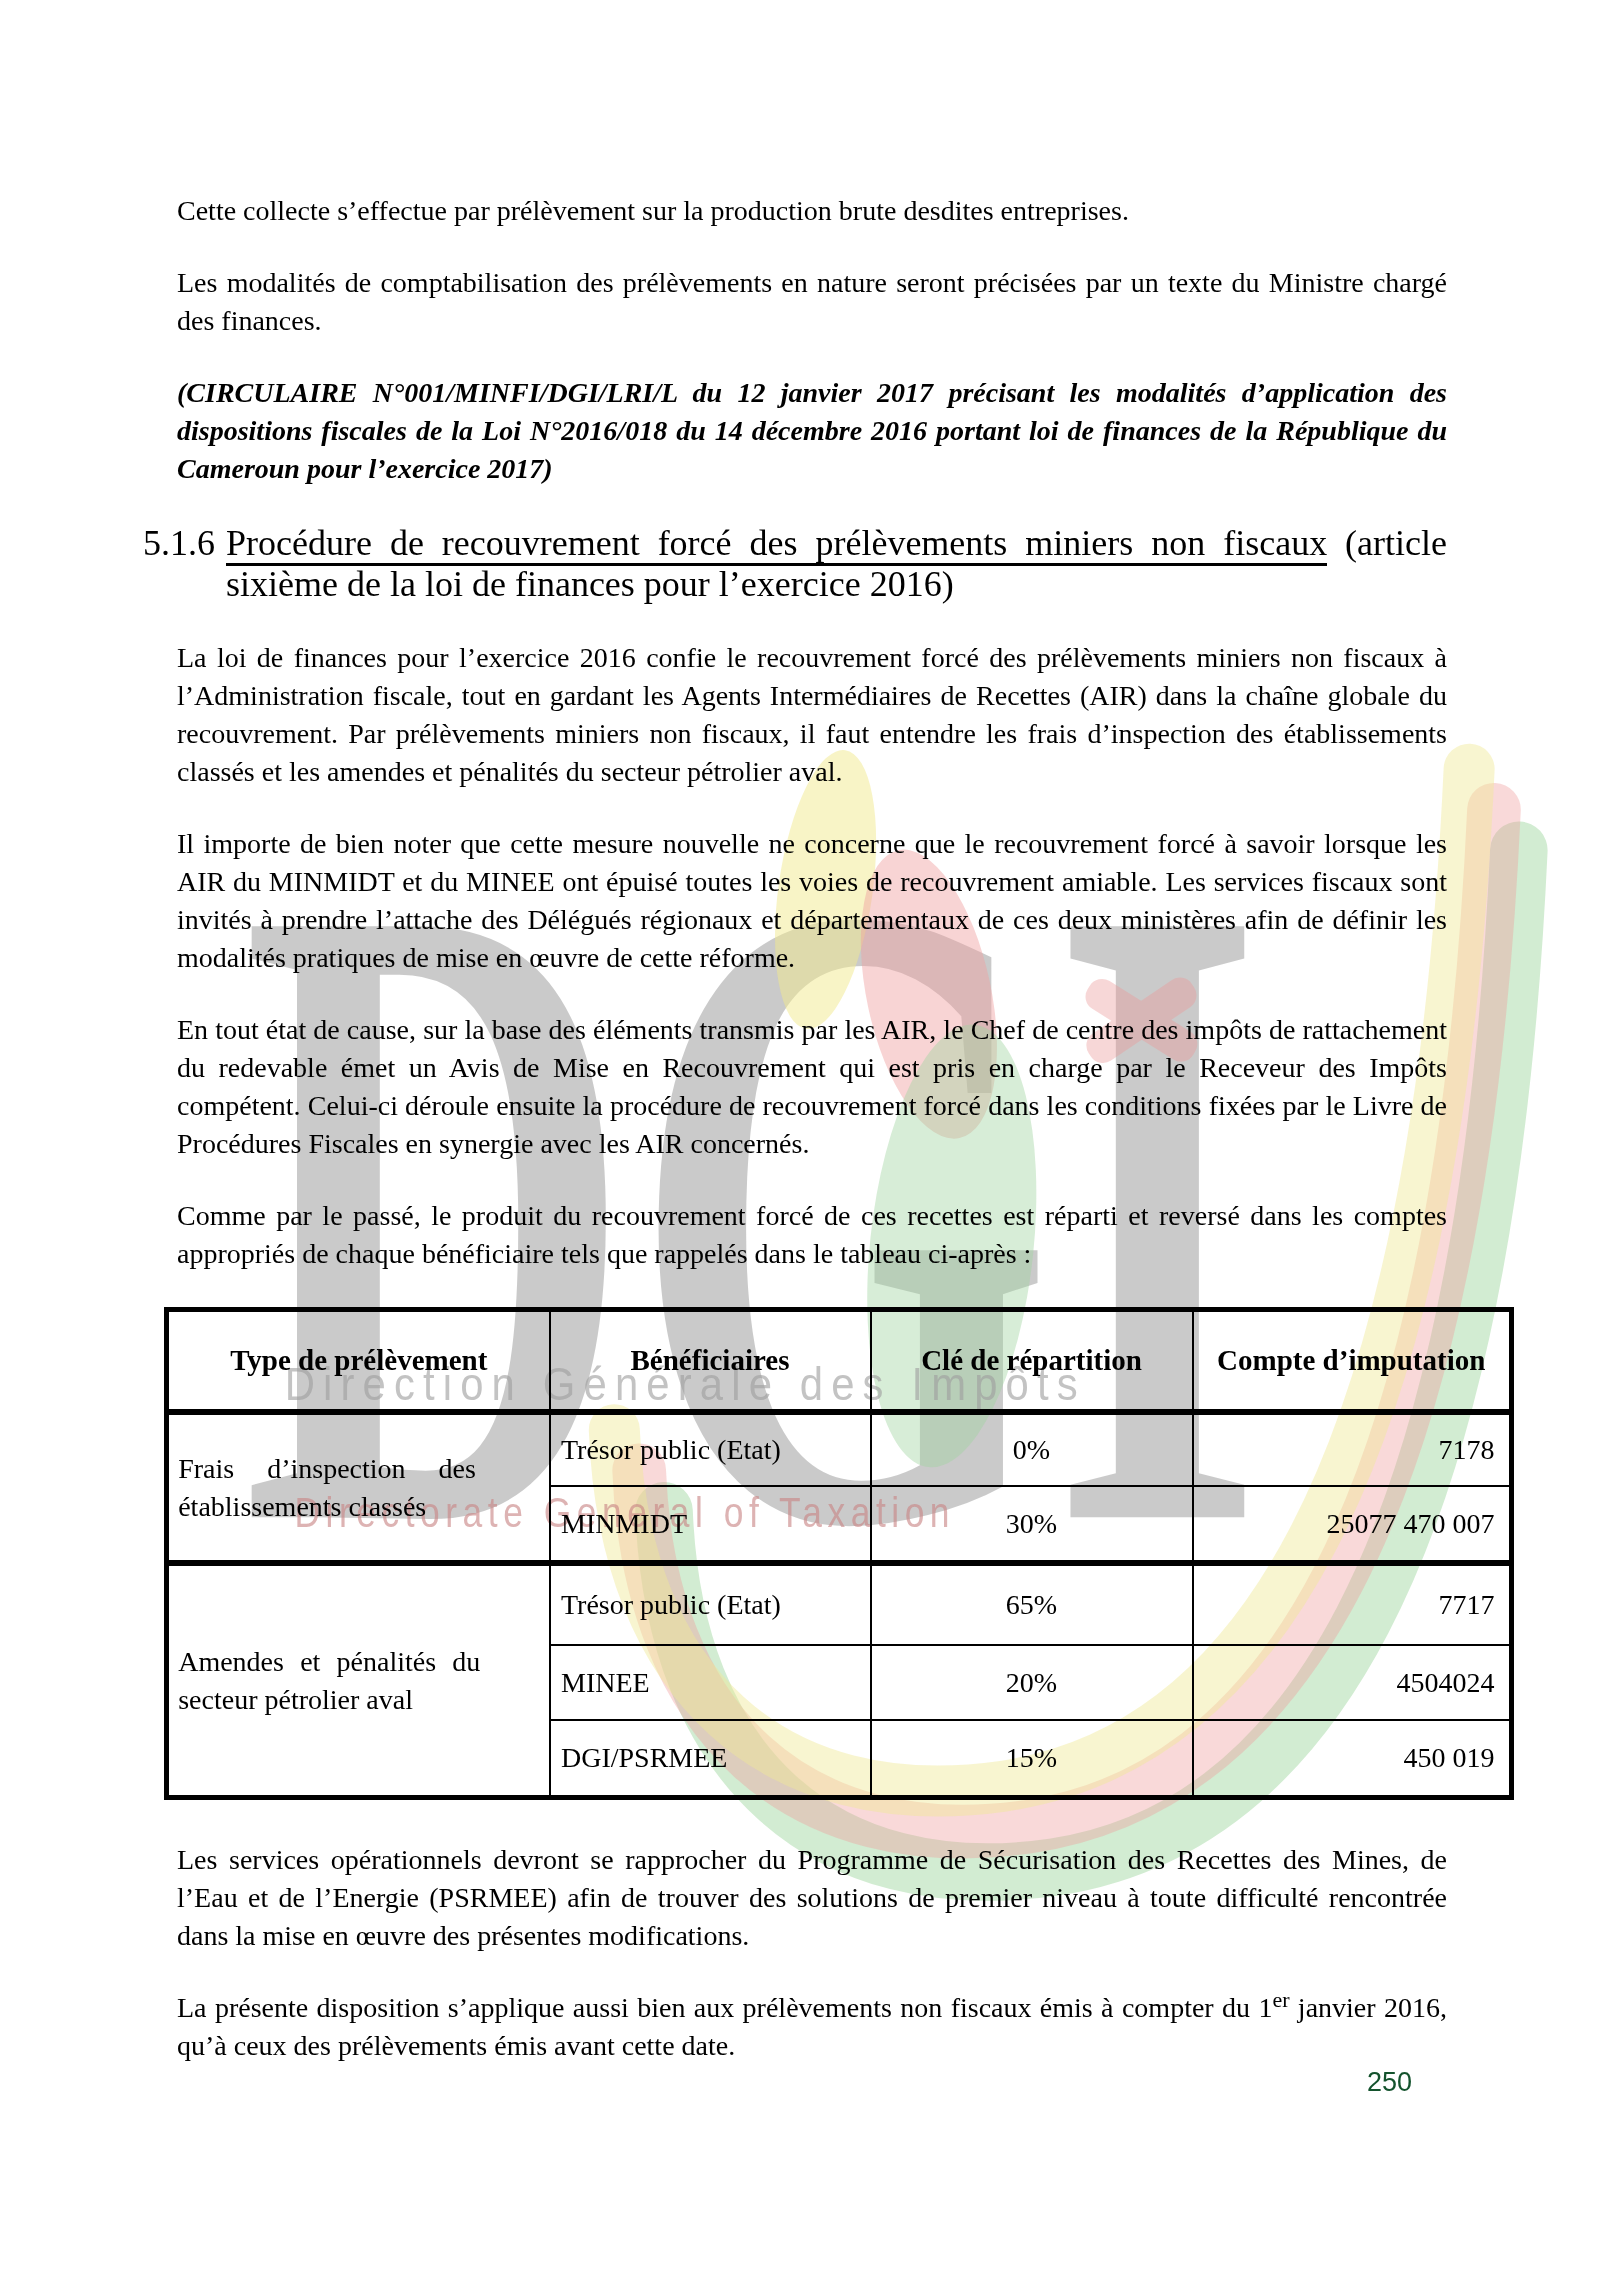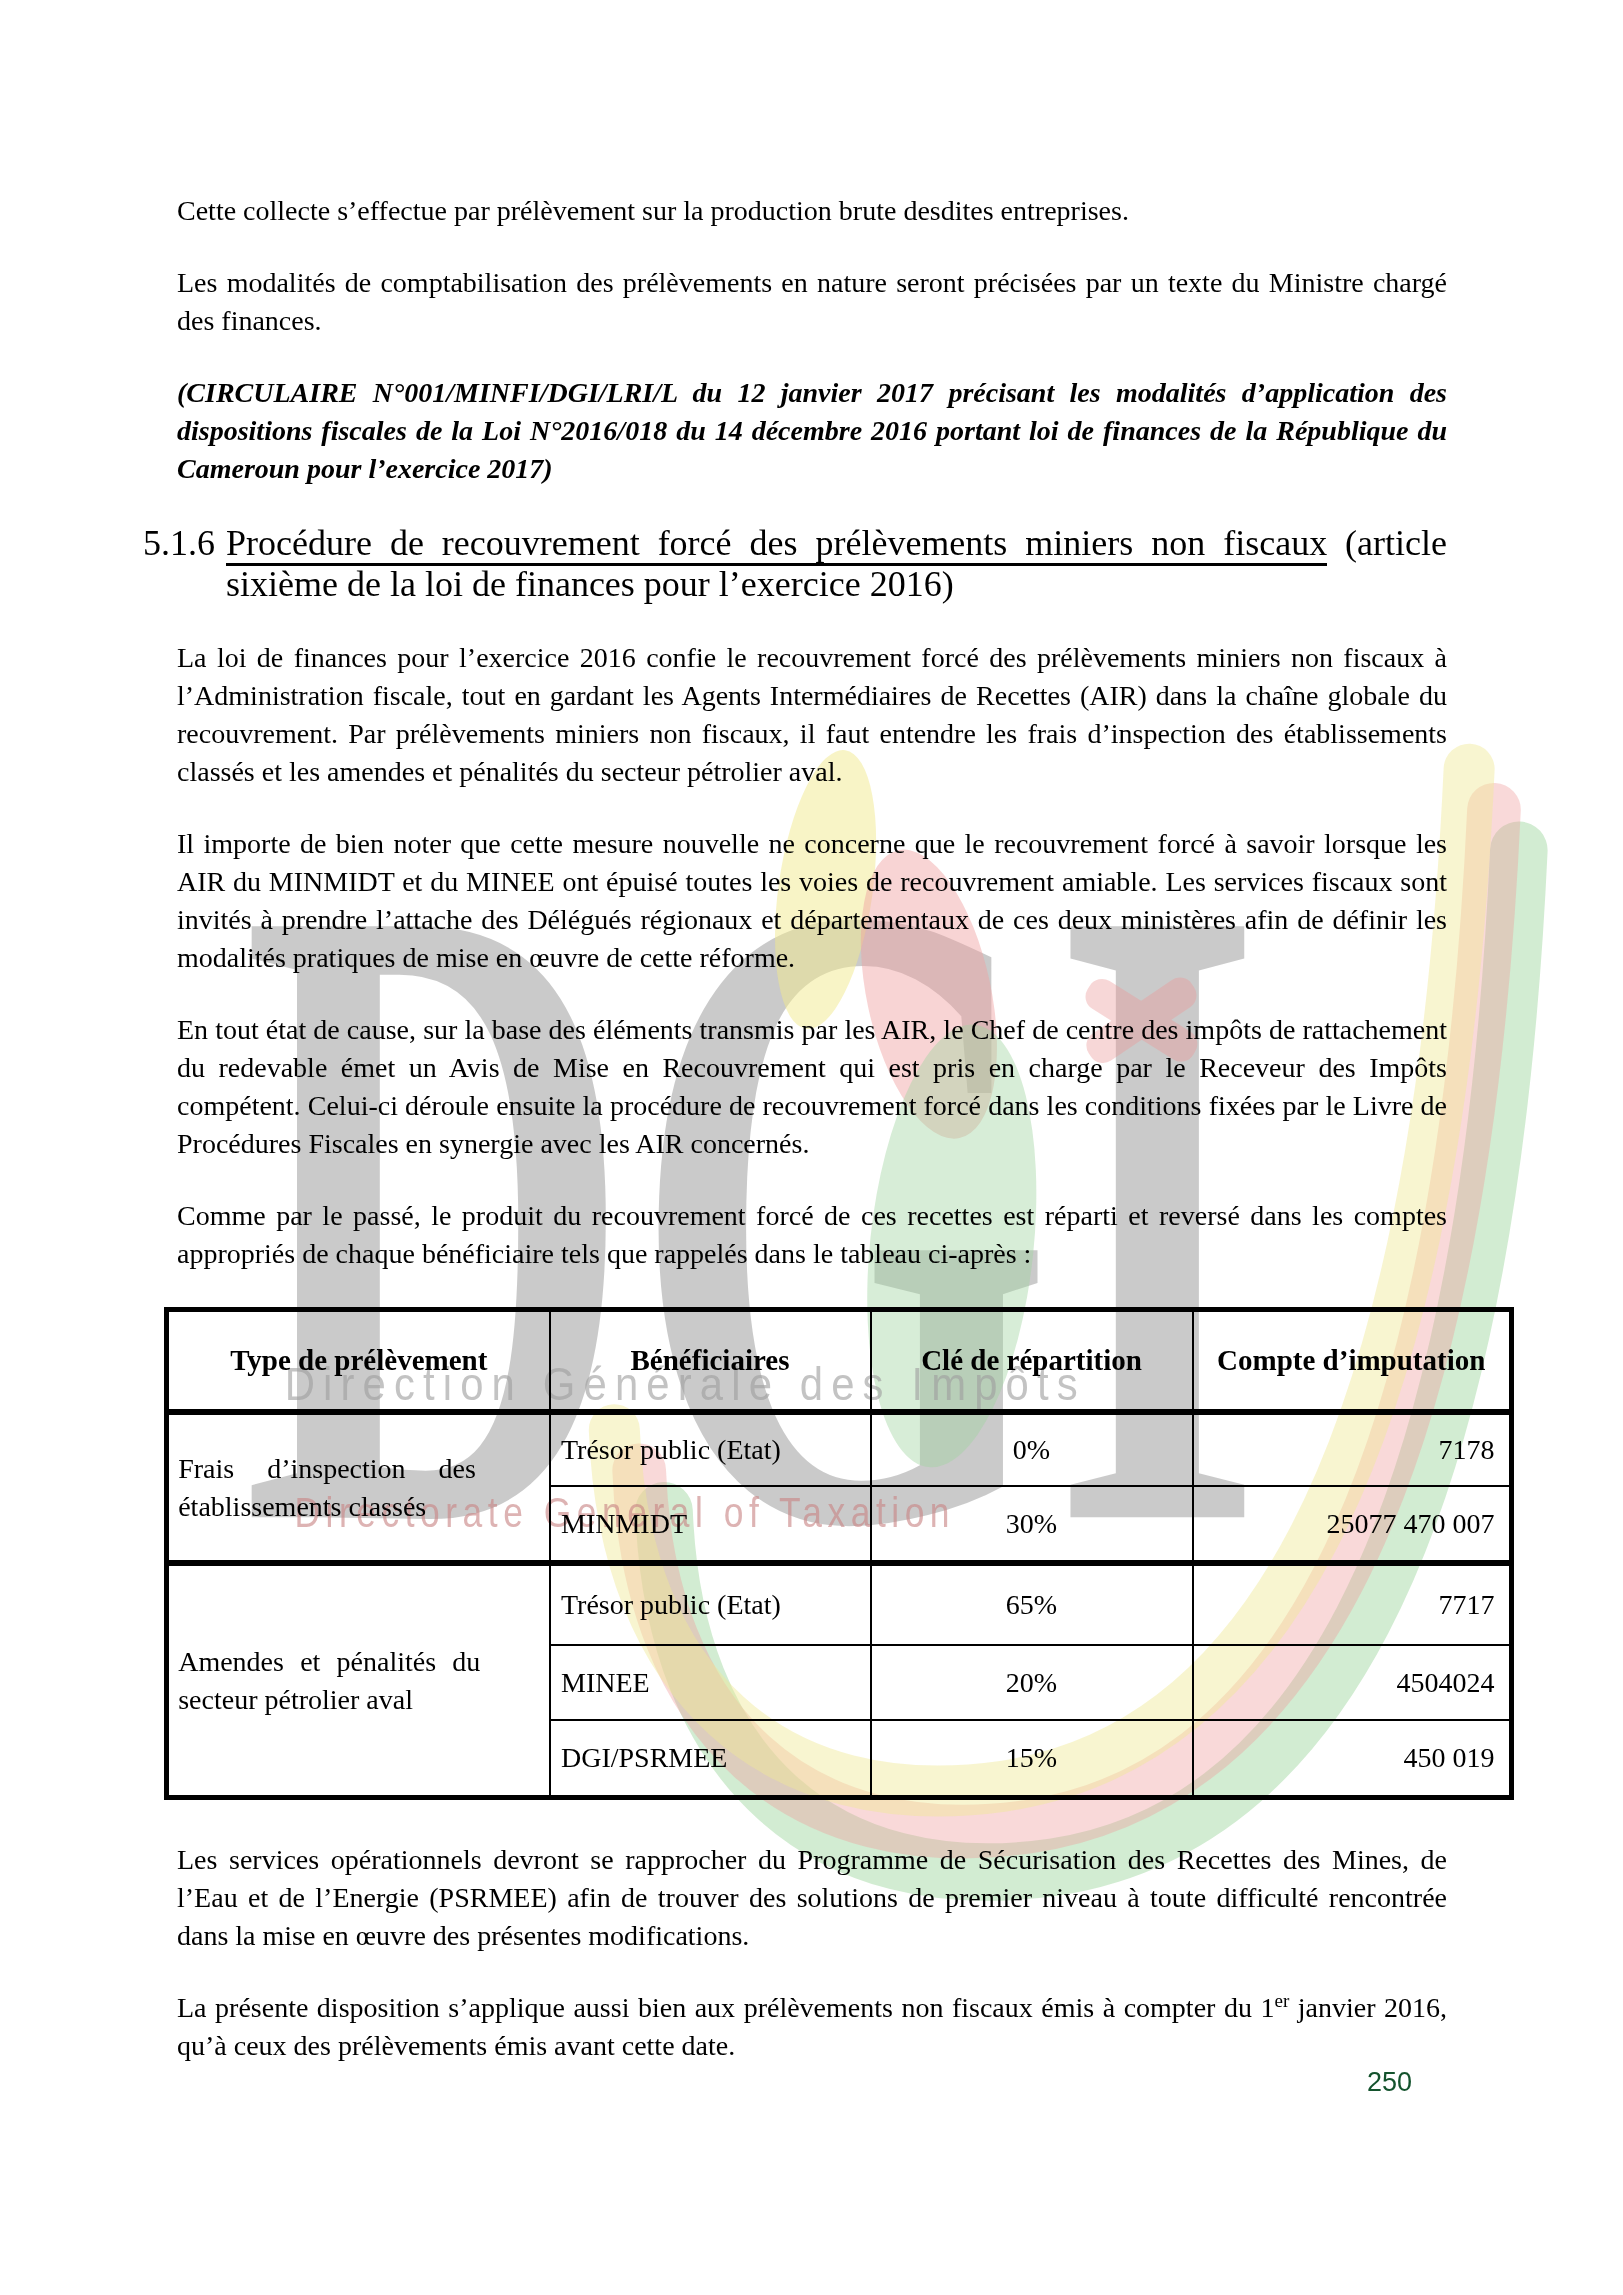--- a/index.html
+++ b/index.html
@@ -75,21 +75,21 @@
   td.benef{padding-left:10.5px;text-align:left;}
   td.cle{text-align:center;}
   td.compte{text-align:right;padding-right:14.4px;}
   tr.r1 td{height:68px;}
   tr.r2 td{height:71px;}
   tr.r3 td{height:76px;}
   tr.r4 td{height:71px;}
   tr.r5 td{height:72px;}
   .ws1{word-spacing:26px;}
   .ws2{word-spacing:9.2px;}
-  sup{font-size:19px;vertical-align:super;line-height:0;}
+  sup{font-size:22px;vertical-align:super;line-height:0;}
   .page-number{
     position:absolute;left:1367px;top:2067px;
     font-family:"Liberation Sans", sans-serif;
     font-size:27px;color:#14532d;
     z-index:1;
   }
 </style>
 </head>
 <body>
 

